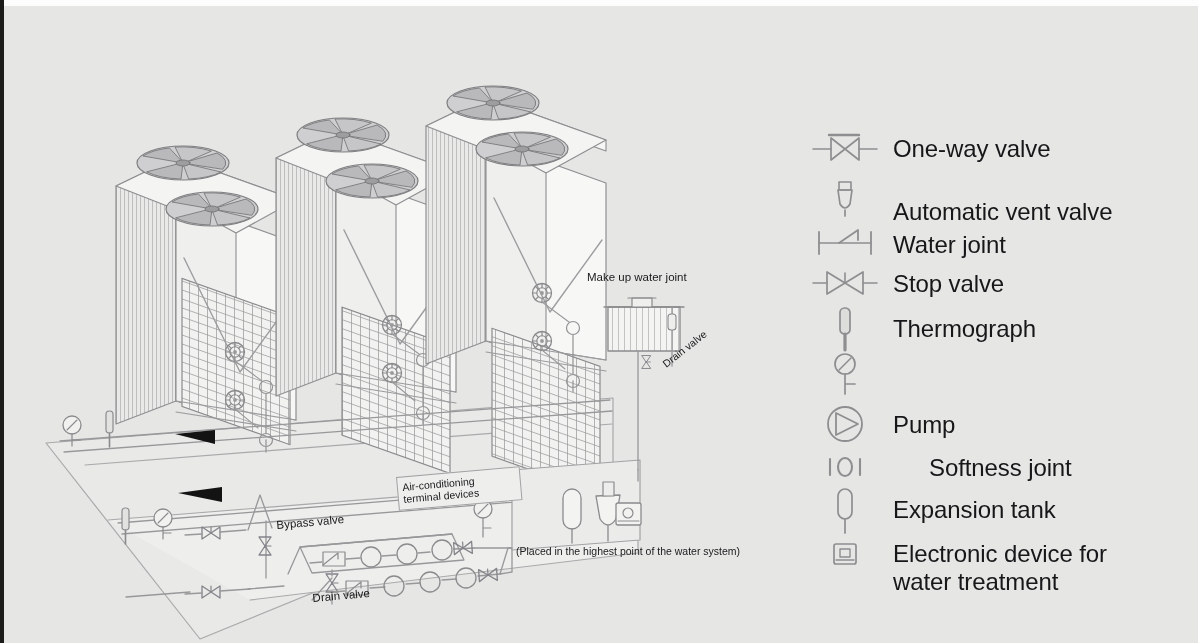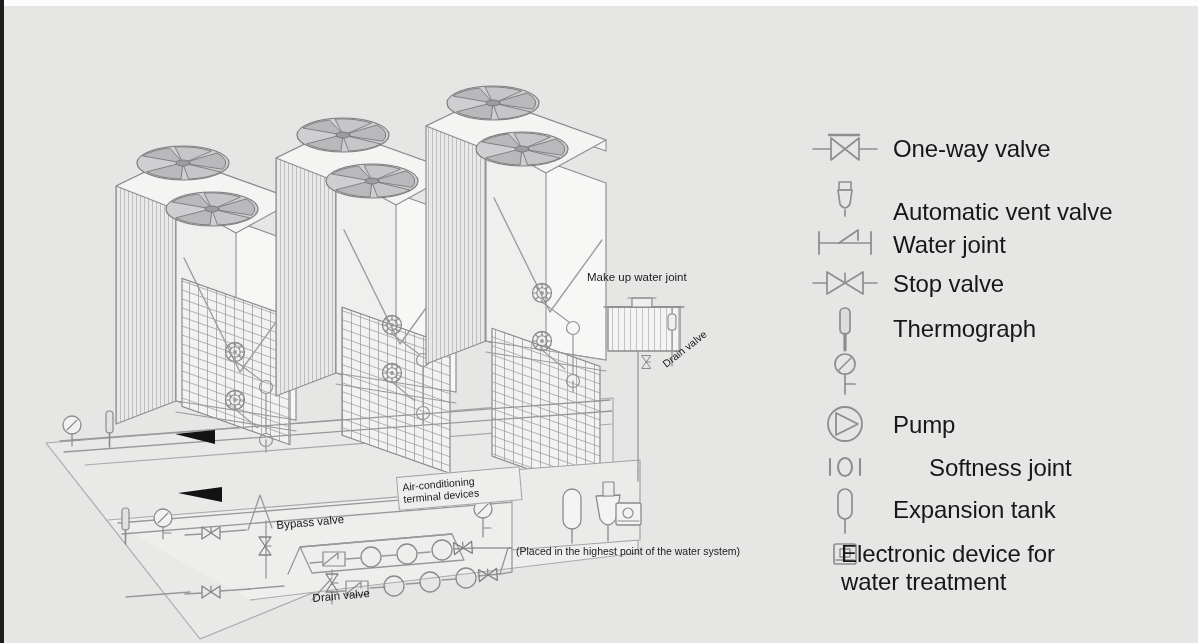--- a/index.html
+++ b/index.html
@@ -418,17 +418,17 @@
   </svg>
 
   <div class="lg-label" style="left:893px; top:135px;">One-way valve</div>
   <div class="lg-label" style="left:893px; top:185px;margin-top:13px;">Automatic vent valve</div>
   <div class="lg-label" style="left:893px; top:231px;">Water joint</div>
   <div class="lg-label" style="left:893px; top:270px;">Stop valve</div>
   <div class="lg-label" style="left:893px; top:315px;">Thermograph</div>
   <div class="lg-label" style="left:893px; top:411px;text-align:center;">Pump</div>
   <div class="lg-label" style="left:893px; top:454px;margin-left:36px;">Softness joint</div>
   <div class="lg-label" style="left:893px; top:496px;">Expansion tank</div>
-  <div class="lg-label two-line" style="left:841px; top:540px;">Electronic device for water treatment</div>
+  <div class="lg-label two-line" style="left:893px; top:540px;">Electronic device for water treatment</div>
 
   <div id="top-white"></div>
   <div id="left-border"></div>
 </div>
 
 </body></html>

